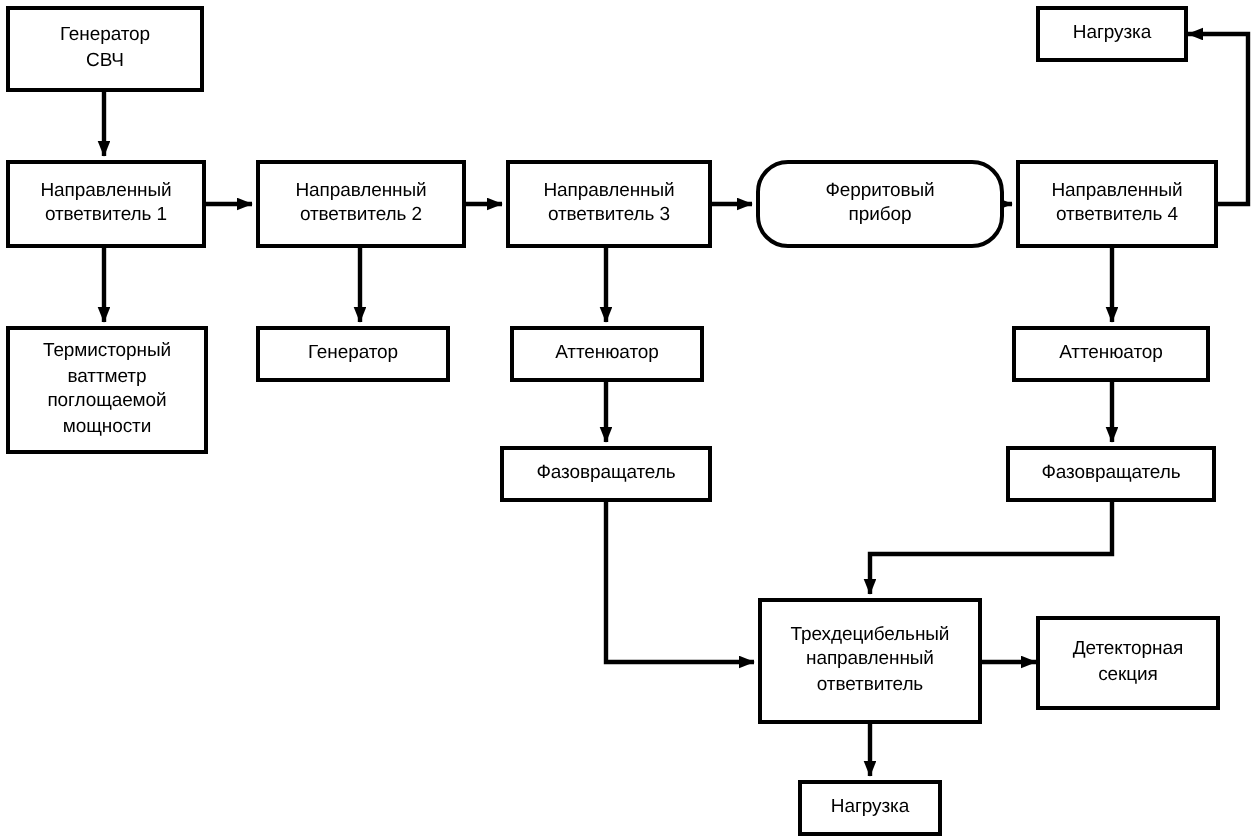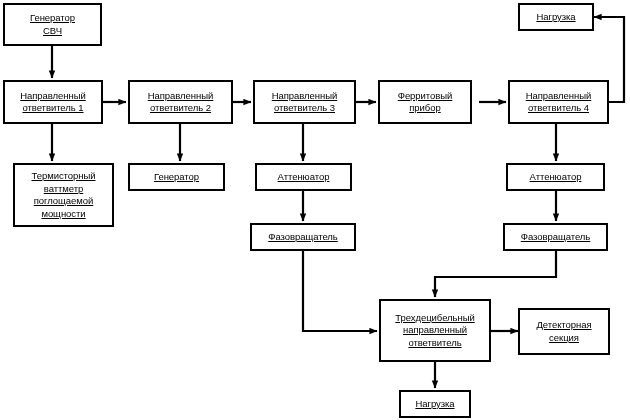--- a/index.html
+++ b/index.html
@@ -35,21 +35,20 @@
     color: #000000;
     font-size: 9.5px;
     line-height: 12.5px;
     letter-spacing: -0.05px;
     z-index: 2;
   }
   .node span {
     display: block;
     padding: 0 2px;
     white-space: pre-line;
-    text-decoration: underline;
   }
 </style>
 </head>
 <body>
 
 <div id="canvas">
 
   <svg id="wires" viewBox="0 0 630 420" width="630" height="420">
     <defs>
       <marker id="arw" markerWidth="9" markerHeight="9" refX="7.6" refY="3.2" orient="auto" markerUnits="userSpaceOnUse">
@@ -105,35 +104,35 @@
   <div class="node" style="left:128px; top:80px; width:105px; height:44px;">
     <span>Направленный
 ответвитель 2</span>
   </div>
 
   <div class="node" style="left:253px; top:80px; width:103px; height:44px;">
     <span>Направленный
 ответвитель 3</span>
   </div>
 
-  <div class="node" style="left:378px; top:80px; width:94px; height:44px;">
+  <div class="node" style="left:378px; top:80px; width:124px; height:44px;border-radius:16px;">
     <span>Ферритовый
 прибор</span>
   </div>
 
   <div class="node" style="left:508px; top:80px; width:101px; height:44px;">
     <span>Направленный
 ответвитель 4</span>
   </div>
 
   <div class="node" style="left:518px; top:3px; width:76px; height:28px;">
     <span>Нагрузка</span>
   </div>
 
-  <div class="node" style="left:13px; top:163px; width:101px; height:64px;">
+  <div class="node" style="left:3px; top:163px; width:101px; height:64px;">
     <span>Термисторный
 ваттметр
 поглощаемой
 мощности</span>
   </div>
 
   <div class="node" style="left:128px; top:163px; width:97px; height:28px;">
     <span>Генератор</span>
   </div>
 

